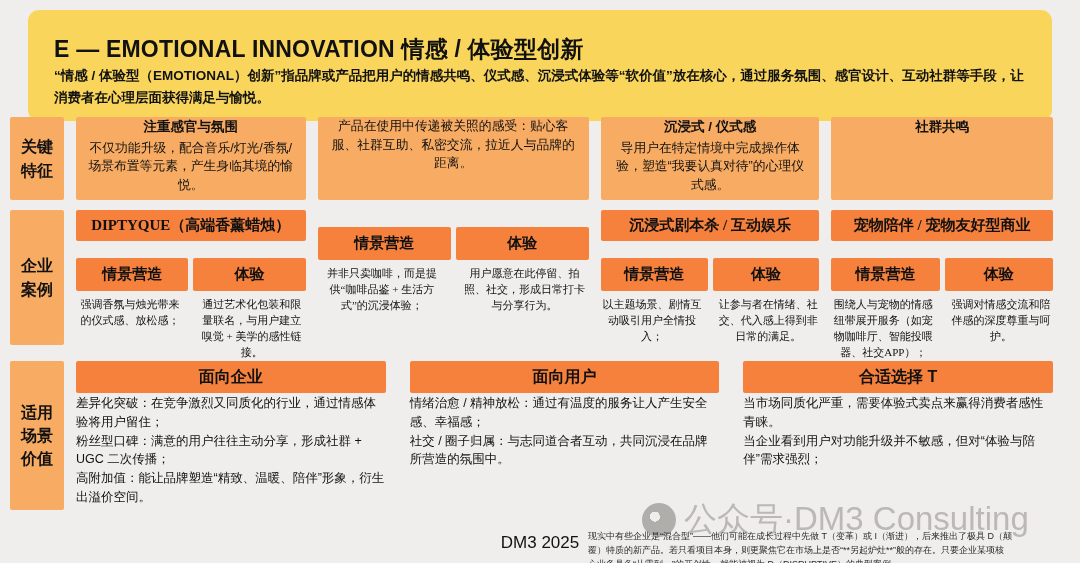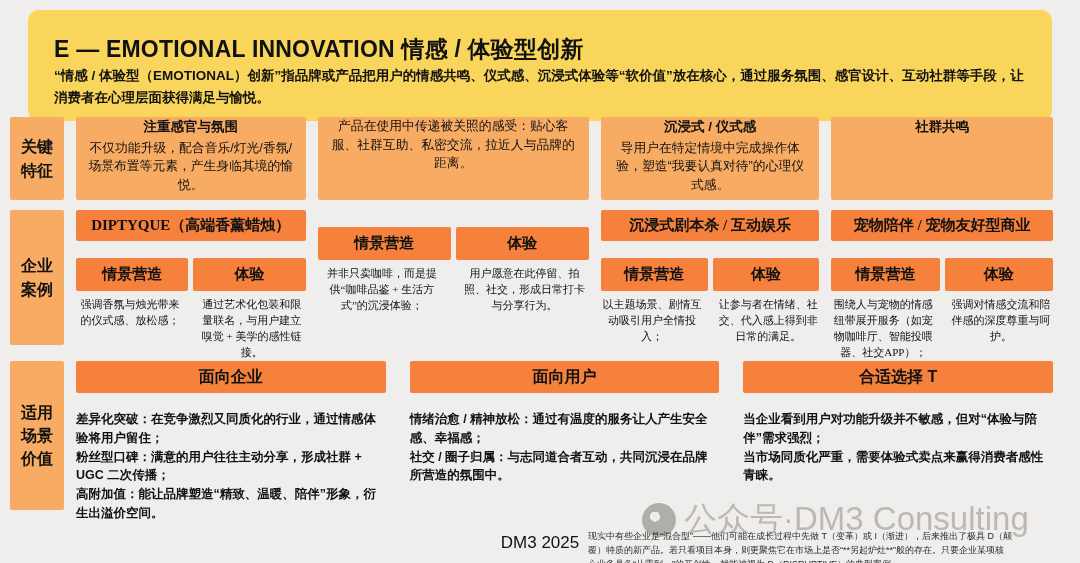--- a/index.html
+++ b/index.html
@@ -55,21 +55,21 @@
 
   
   .row3 { top:361px; height:149px; }
   .row3 .row-content { grid-template-columns:1fr 1fr 1fr;gap:24px; }
   .scol { display:flex; flex-direction:column; }
   .scol-header {
     background:#F5813C; border-radius:2px; height:32px;
     display:flex; align-items:center; justify-content:center;
     font-weight:800; font-size:16px;
   }
-  .scol-body { margin-top:17px; font-size:12.5px; font-weight:700; line-height:1.5; }
+  .scol-body { margin-top:1px; font-size:12.5px; font-weight:400; line-height:1.5; }
   .scol-body div { margin-bottom:0; }
 
   
   .fineprint {
     position:absolute; left:588px; top:487px; width:424px; z-index:2;
     font-size:9px; line-height:1.55; color:#2a2a2a;margin-top:43px;
   }
   .watermark {
     position:absolute; left:642px; top:497px; z-index:1;
     display:flex; align-items:center; gap:8px;
@@ -196,22 +196,22 @@
         <div class="scol-header">面向用户</div>
         <div class="scol-body">
           <div>情绪治愈 / 精神放松：通过有温度的服务让人产生安全感、幸福感；</div>
           <div>社交 / 圈子归属：与志同道合者互动，共同沉浸在品牌所营造的氛围中。</div>
         </div>
       </div>
 
       <div class="scol">
         <div class="scol-header">合适选择 T</div>
         <div class="scol-body">
+          <div>当市场同质化严重，需要体验式卖点来赢得消费者感性青睐。</div>
           <div>当企业看到用户对功能升级并不敏感，但对“体验与陪伴”需求强烈；</div>
-          <div>当市场同质化严重，需要体验式卖点来赢得消费者感性青睐。</div>
         </div>
       </div>
 
     </div>
   </div>
 
   <div class="watermark">
     <span class="watermark-logo"></span>
     <span>公众号·DM3 Consulting</span>
   </div>

